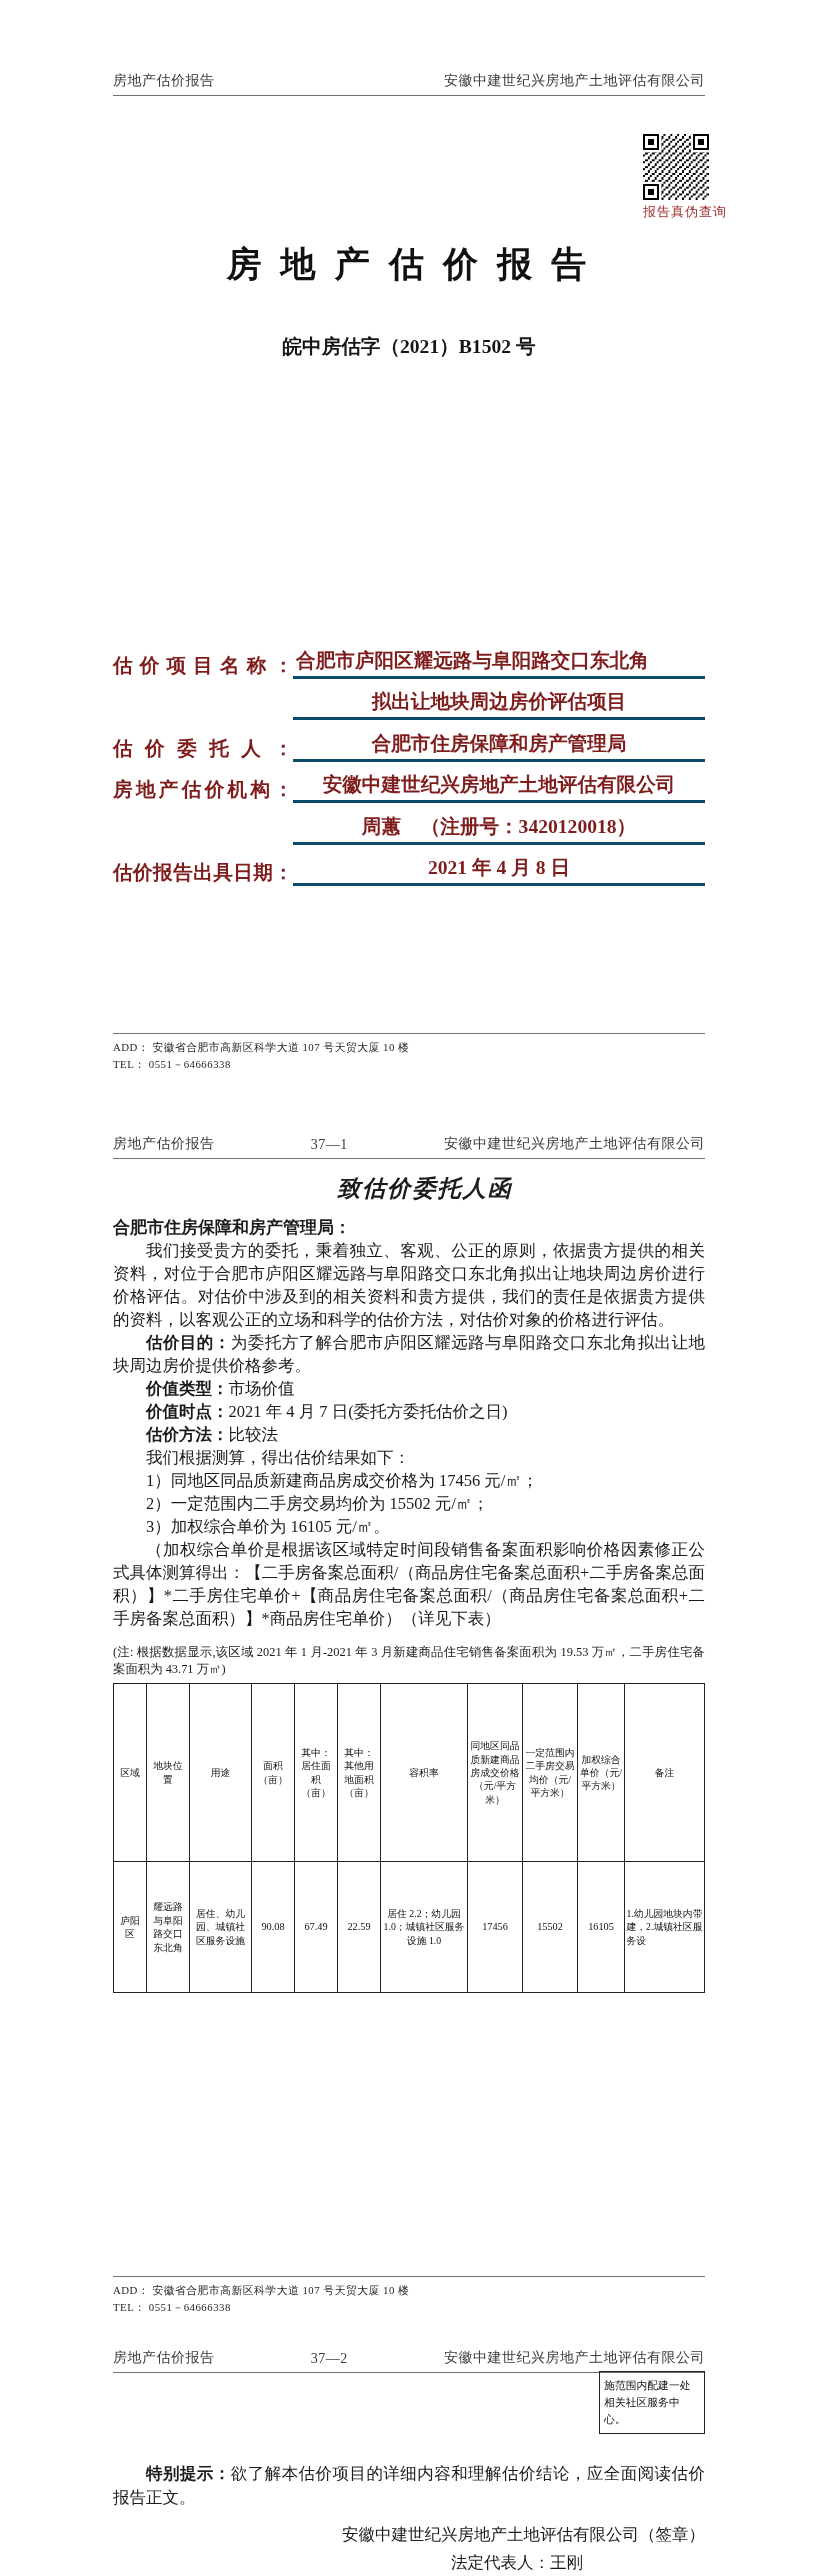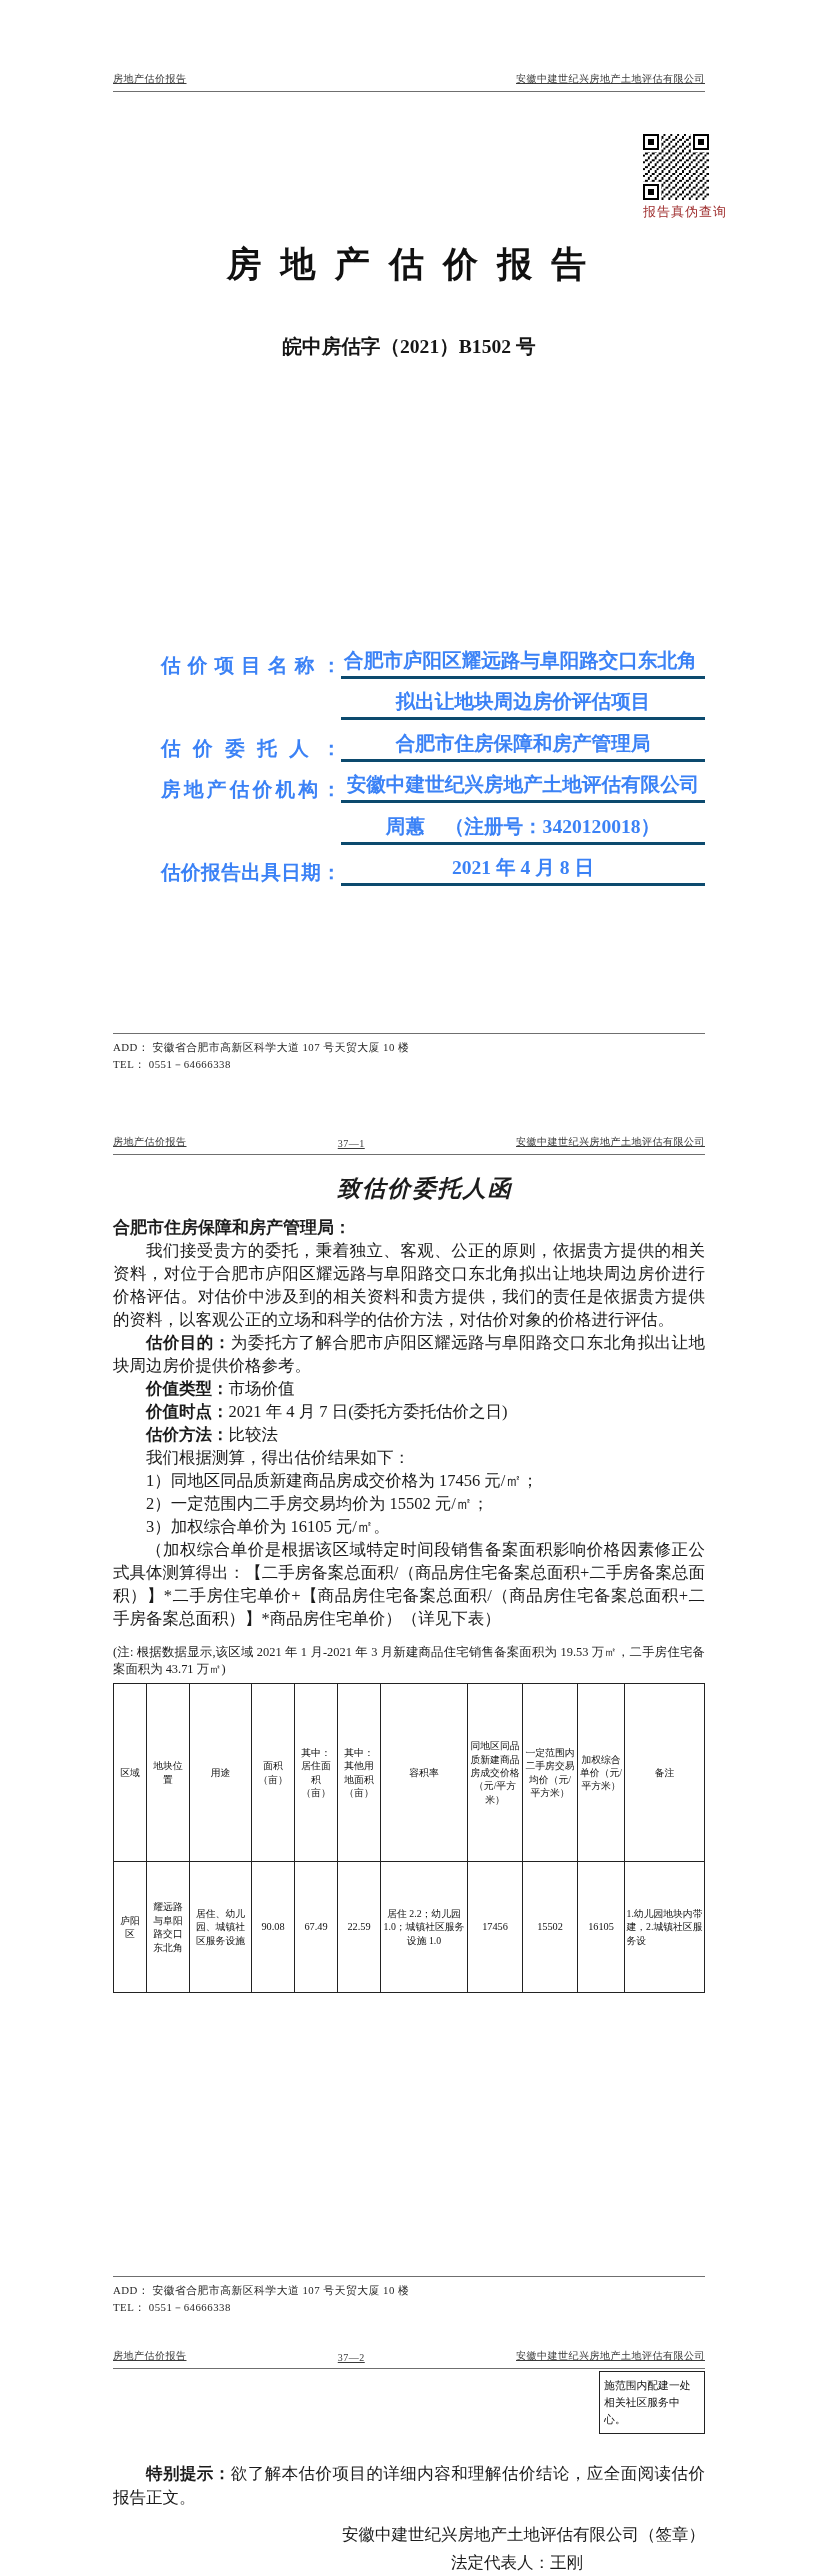--- a/index.html
+++ b/index.html
@@ -12,22 +12,22 @@
   }
   .page { position:relative; width:818px; background:#fff; overflow:hidden; }
   .pg1 { height:1103px; }
   .pg2 { height:1221px; }
   .pg3 { height:994px; }
 
   
   .hdr {
     position:absolute; left:113px; right:113px; top:72px;
     display:flex; justify-content:space-between; align-items:flex-end;
-    font-size:10px; color:#3a3a3a; letter-spacing:0.5px;
-    border-bottom:0.5px solid #6f6f6f; padding-bottom:4.6px;text-decoration:underline;
+    font-size:14px; color:#3a3a3a; letter-spacing:0.5px;
+    border-bottom:0.5px solid #6f6f6f; padding-bottom:4.6px;
   }
   .pg2 .hdr { top:32px; }
   .pg3 .hdr { top:25px; }
 
   
   .ftr {
     position:absolute; left:113px; right:113px;
     border-top:0.5px solid #6f6f6f; padding-top:4.6px;
     font-size:10.8px; line-height:17px; color:#262626; letter-spacing:0.5px;
   }
@@ -39,21 +39,21 @@
   .qr svg { width:66px; height:66px; display:block; }
   .qr-cap { font-size:13px; margin-top:2.6px; color:#a03030; letter-spacing:1px; white-space:nowrap; }
   .cover-title {
     position:absolute; top:241px; left:0; width:100%;
     text-align:center; font-size:35px; font-weight:bold; letter-spacing:5.2px; color:#111;
   }
   .cover-no {
     position:absolute; top:333px; left:0; width:100%;
     text-align:center; font-size:19.6px; font-weight:bold; color:#161616;
   }
-  .form { position:absolute; top:647px; left:113px; right:113px; font-size:19.6px; font-weight:bold; color:#3b82f6;margin-left:48px; }
+  .form { position:absolute; top:647px; left:113px; right:113px; font-size:19.6px; font-weight:bold; color:#7f1d1d; }
   .frow { display:flex; align-items:flex-end; margin-bottom:9.3px; }
   .flabel {
     flex:0 0 180px; width:180px;
     text-align:justify; text-align-last:justify; -moz-text-align-last:justify;
     white-space:normal;
   }
   .fval {
     flex:1 1 auto; border-bottom:3px solid #0c4a6e;
     text-align:center; padding:0 3.1px 2.1px; min-height:26px;
   }

